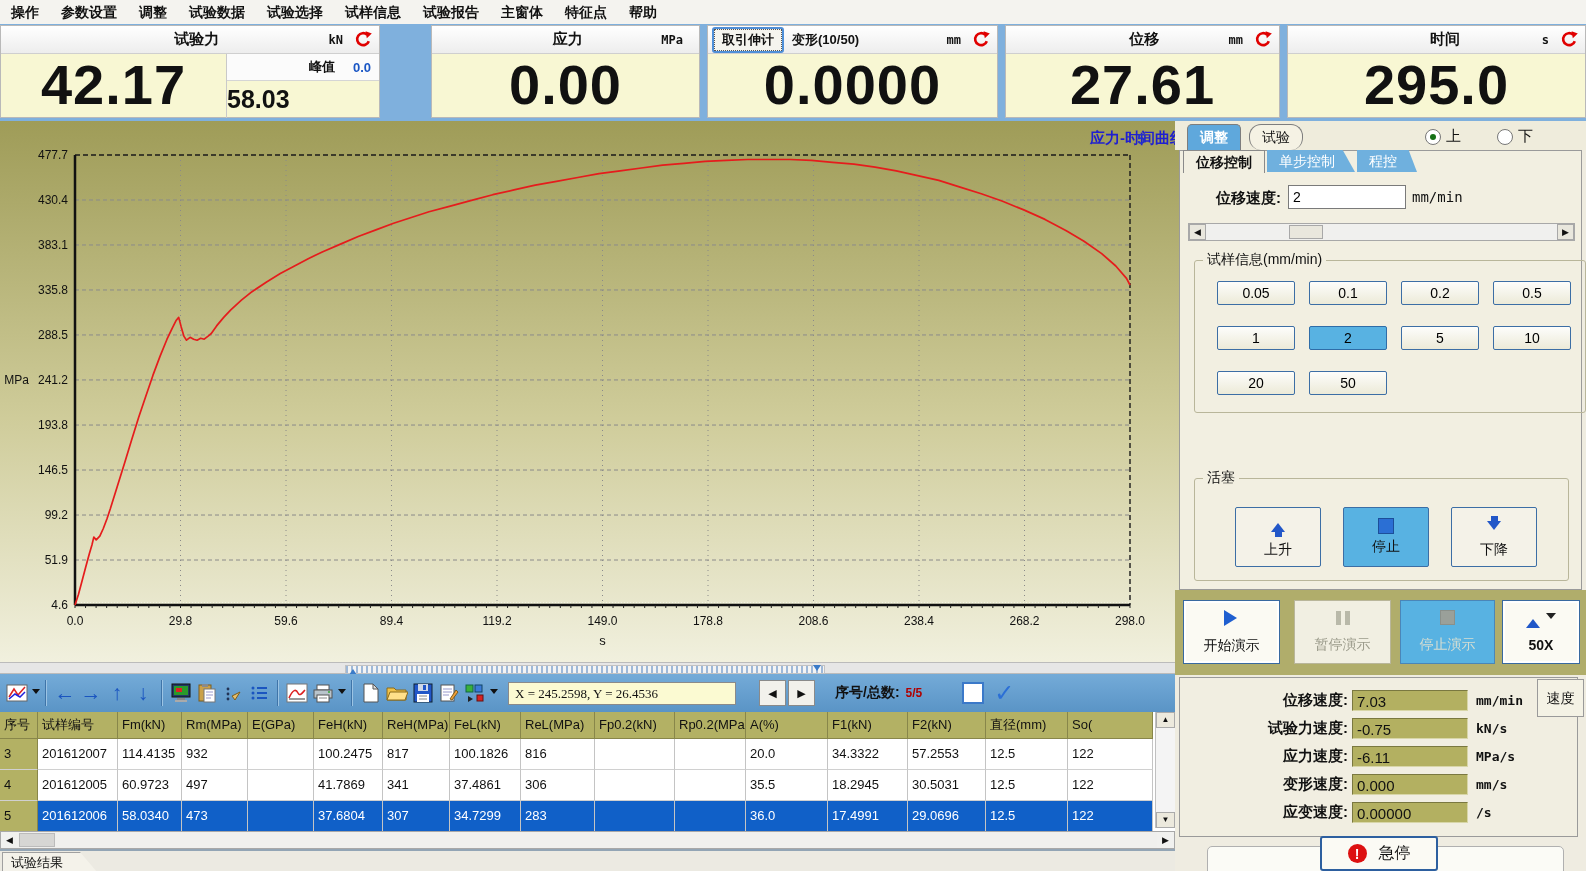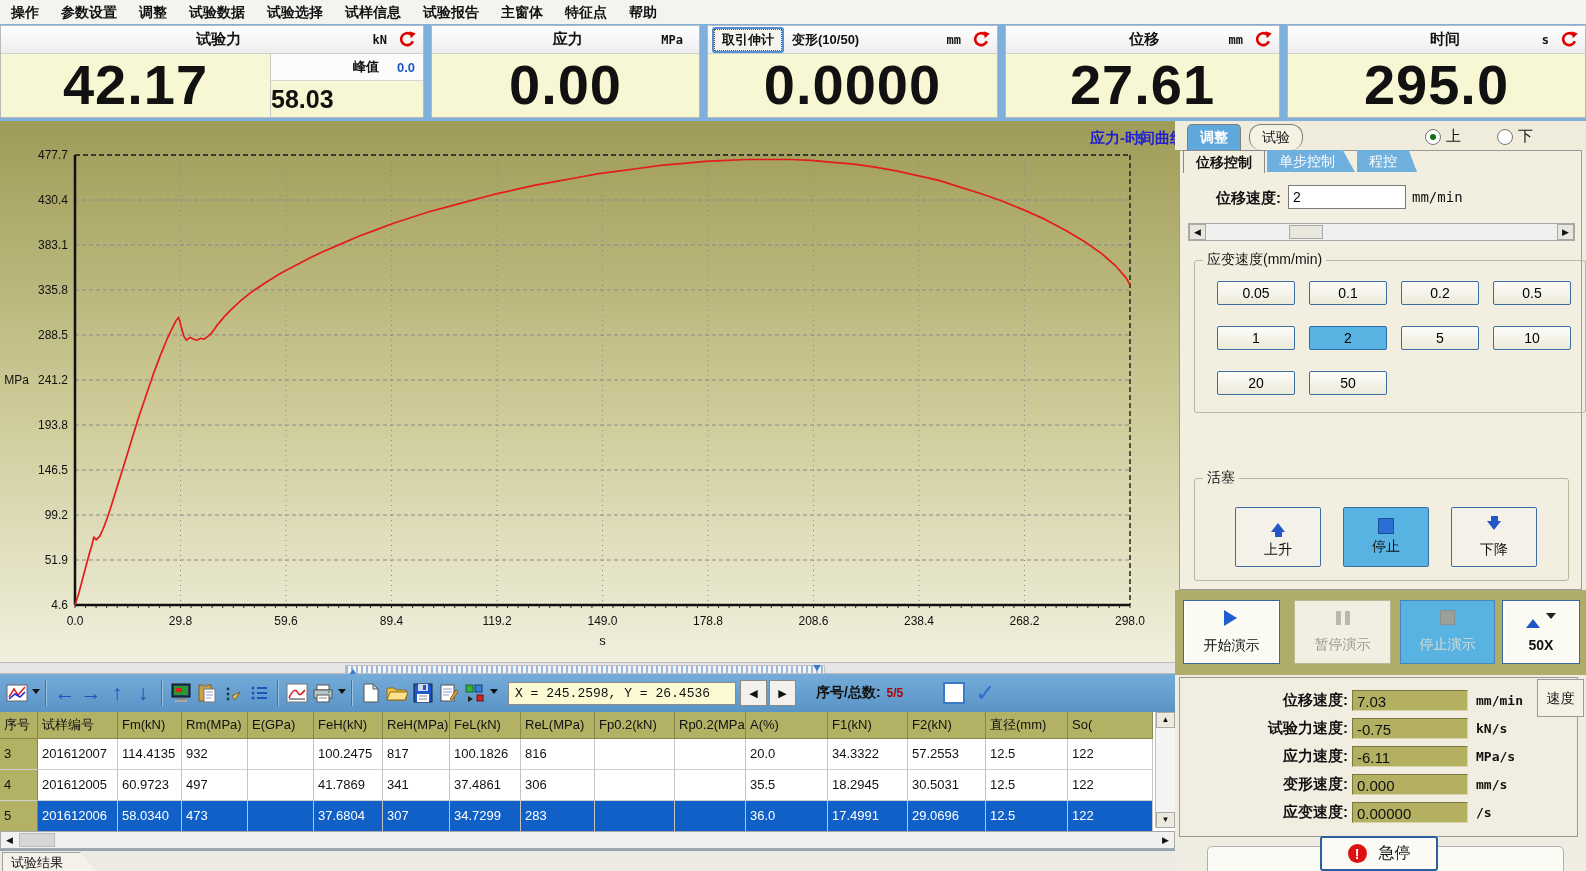--- a/index.html
+++ b/index.html
@@ -104,22 +104,22 @@
      repeating-linear-gradient(90deg,#9db8d8 0 2px,#f4f4f4 2px 5px);display:flex;align-items:center;cursor:row-resize;}
   .split-tri-up{width:0;height:0;border:4px solid transparent;border-bottom:6px solid #3a7bc8;margin-left:3px;}
   .split-tri-dn{width:0;height:0;border:4px solid transparent;border-top:6px solid #3a7bc8;margin-left:auto;margin-right:3px;}
   
   #toolbar{left:0;top:674px;width:1175px;height:38px;background:linear-gradient(#74abd8,#5a94c6);
            display:flex;align-items:center;padding-left:4px;box-sizing:border-box;}
   .tbi{width:26px;height:26px;display:flex;align-items:center;justify-content:center;cursor:pointer;border-radius:2px;}
   .tb-sep{width:1px;height:26px;background:#3f74a8;border-right:1px solid #9cc4e4;margin:0 5px;}
   .blue-arr{font-size:21px;font-weight:700;color:#1a55c0;line-height:22px;}
   .dd-caret{width:0;height:0;border:4px solid transparent;border-top:5px solid #111;margin-left:2px;cursor:pointer;}
-  #coord-box{width:228px;height:23px;background:#fbfad2;border:1px solid #8a8a8a;margin:0 4px 0 10px;
-             font-family:Liberation Mono, monospace;font-size:13px;line-height:22px;padding:0 6px;box-sizing:border-box;}
+  #coord-box{width:228px;height:23px;background:#fbfad2;border:1px solid #8a8a8a;margin:0 23px 0 10px;
+             font-family:Liberation Serif, serif;font-size:13px;line-height:22px;padding:0 6px;box-sizing:border-box;}
   .nav-sm{width:25px;height:24px;background:#f2f1ec;border:1px solid #8a8a8a;display:flex;align-items:center;justify-content:center;
           font-size:11px;cursor:pointer;margin-right:2px;}
   #idx-lbl{margin-left:18px;font-size:14px;font-weight:700;}
   #idx-val{color:#b00000;font-size:12px;font-weight:700;margin-left:6px;}
   #chkwrap{margin-left:40px;display:flex;align-items:center;gap:10px;}
   .chk{width:18px;height:18px;background:#fff;border:2px solid #3b79c9;cursor:pointer;}
   .bigcheck{color:#2b6fd6;font-size:24px;font-weight:700;cursor:pointer;}
   
   #table-wrap{left:0;top:712px;width:1175px;height:119px;background:#fff;}
   #results-grid{display:grid;}
@@ -148,21 +148,21 @@
     <span class="menu-item">试验数据</span>
     <span class="menu-item">试验选择</span>
     <span class="menu-item">试样信息</span>
     <span class="menu-item">试验报告</span>
     <span class="menu-item">主窗体</span>
     <span class="menu-item">特征点</span>
     <span class="menu-item">帮助</span>
   </div>
 
 <div id="readouts" class="abs">
-  <div class="ro abs" style="left:0;width:424px;">
+  <div class="ro abs" style="left:0;width:380px;">
     <div class="ro-hdr">
       <span class="ro-lbl" style="padding-left:56px;">试验力</span>
       <span class="ro-unit">kN</span>
       <span class="refresh-ic"><svg width="20" height="20" viewBox="0 0 20 20">
             <path d="M15.8 11.2a6 6 0 1 1-1.6-6.5" fill="none" stroke="#e00000" stroke-width="2.6"></path>
             <polygon points="12.6,1.2 18.8,3.4 13.8,8.2" fill="#e00000"></polygon>
           </svg></span>
     </div>
     <div class="ro-body">
       <div class="ro-val">42.17</div>
@@ -408,21 +408,21 @@
     <span id="spd-label">位移速度:</span>
     <input id="spd-input" type="text" value="2" style="">
     <span id="spd-unit">mm/min</span>
   </div>
   <div id="panel-scroll" class="hscroll">
     <span class="scr-arrow" style="left:0;">◀</span>
     <span class="scr-thumb" style="left:100px;width:34px;"></span>
     <span class="scr-arrow" style="right:0;">▶</span>
   </div>
   <fieldset id="fs-speed">
-    <legend>应变速度(mm/min)</legend>
+    <legend>试样信息(mm/min)</legend>
     <div id="speed-buttons">
         <button class="spd-btn">0.05</button>
         <button class="spd-btn">0.1</button>
         <button class="spd-btn">0.2</button>
         <button class="spd-btn">0.5</button>
         <button class="spd-btn">1</button>
         <button class="spd-btn sel">2</button>
         <button class="spd-btn">5</button>
         <button class="spd-btn">10</button>
         <button class="spd-btn">20</button>

